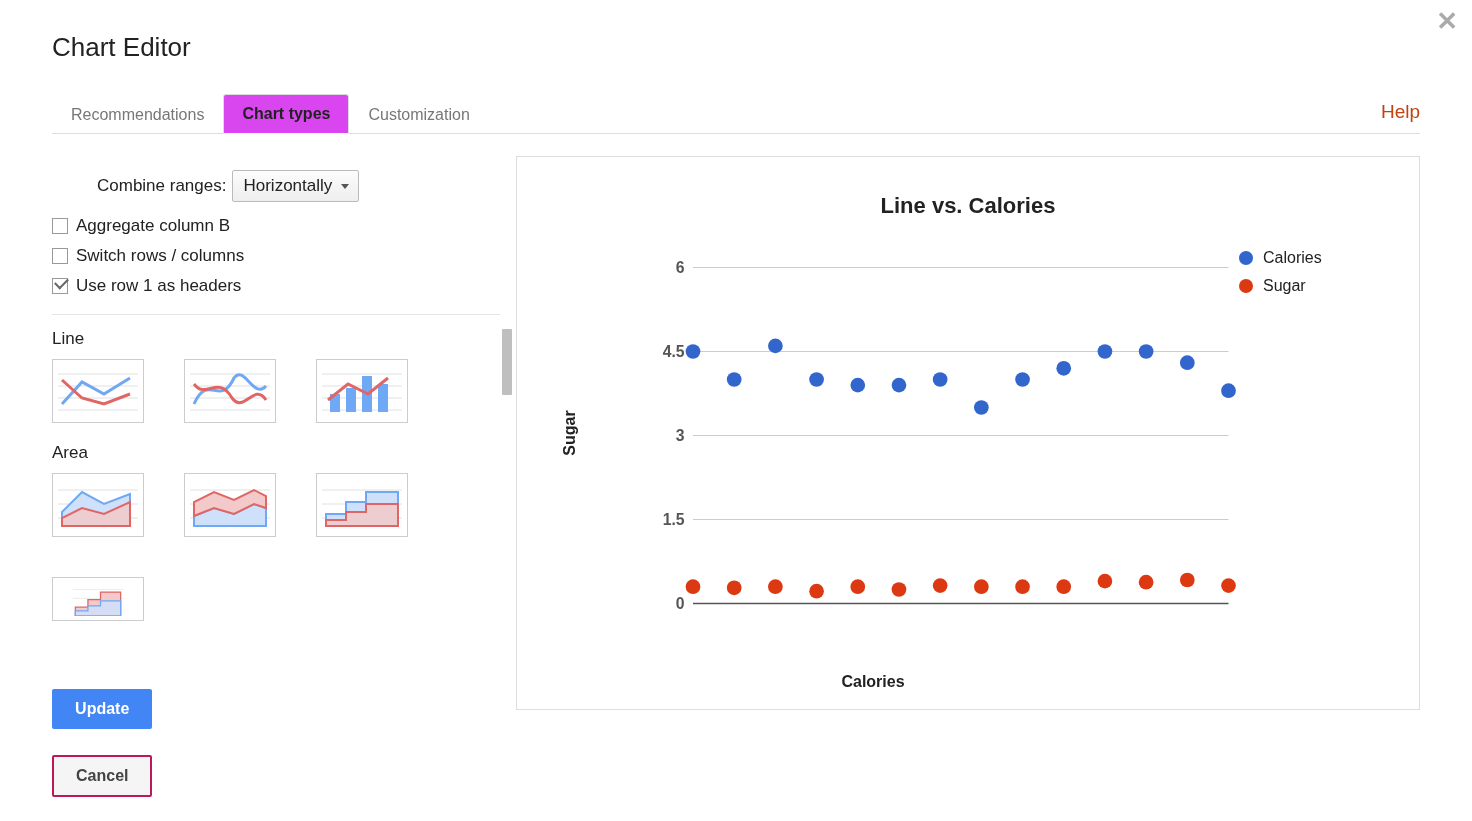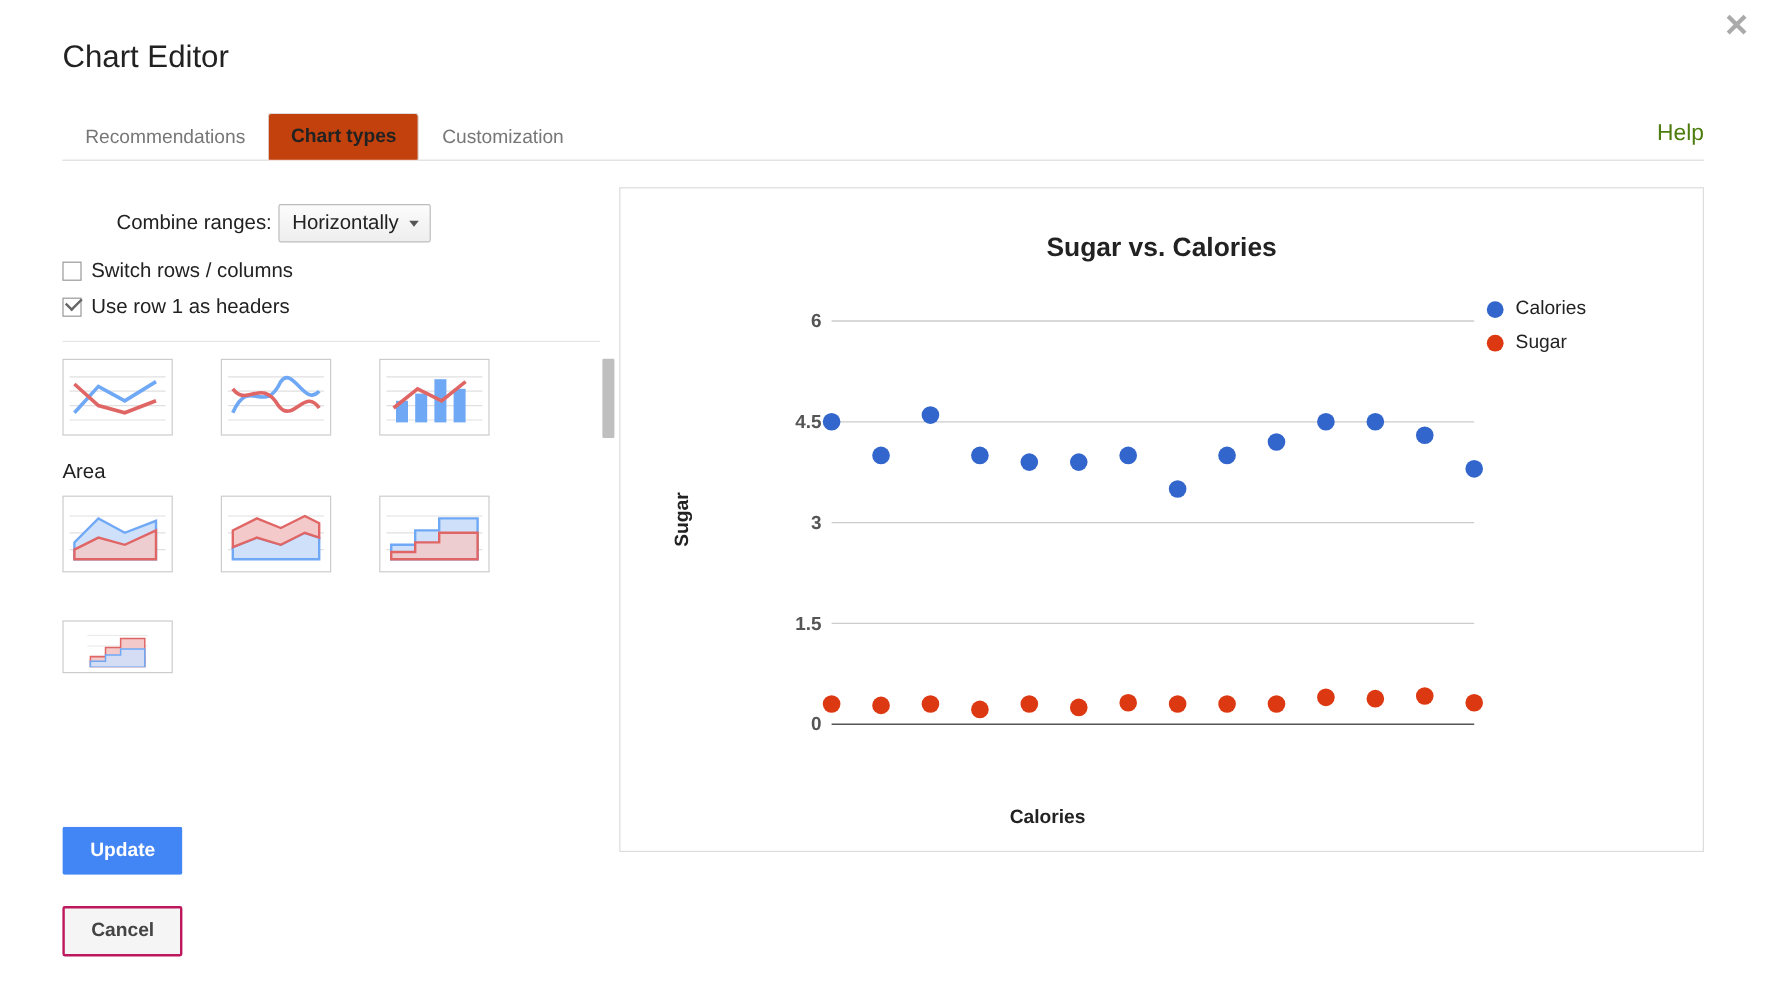--- a/index.html
+++ b/index.html
@@ -44,27 +44,27 @@
     border: 1px solid transparent;
     border-bottom: none;
     position: relative;
     top: 1px;
   }
   .tab.active {
     color: #222;
     font-weight: 700;
     border: 1px solid #ddd;
     border-bottom: 1px solid #fff;
-    background: #c2410c;
+    background: #d946ef;
     border-radius: 3px 3px 0 0;
   }
   .help-link {
     margin-left: auto;
     font-size: 19px;
-    color: #4d7c0f;
+    color: #c2410c;
     cursor: pointer;
     padding-bottom: 10px;
   }
   .content {
     display: flex;
     gap: 16px;
     margin-top: 22px;
   }
   .left {
     width: 448px;
@@ -304,33 +304,38 @@
 
 
       <div class="combine-row">
         <span>Combine ranges:</span>
         <div class="select">Horizontally</div>
       </div>
 
       <div class="checks">
         <div class="check-row">
           <span class="cbox"></span>
+          <span>Aggregate column B</span>
+        </div>
+        <div class="check-row">
+          <span class="cbox"></span>
           <span>Switch rows / columns</span>
         </div>
         <div class="check-row">
           <span class="cbox checked"></span>
           <span>Use row 1 as headers</span>
         </div>
       </div>
 
       <hr class="hr">
 
       <div class="scroll-wrap">
         <div class="scrollbar"></div>
 
+        <div class="cat-label">Line</div>
         <div class="thumbs">
           <div class="thumb">
             <svg viewBox="0 0 80 54">
               <g stroke="#e0e0e0" stroke-width="1">
                 <line x1="0" y1="10" x2="80" y2="10"></line>
                   <line x1="0" y1="22" x2="80" y2="22"></line>
                 <line x1="0" y1="34" x2="80" y2="34"></line>
                   <line x1="0" y1="46" x2="80" y2="46"></line>
               </g>
               <polyline points="4,40 24,18 46,30 72,14" fill="none" stroke="#6fa8f5" stroke-width="3"></polyline>
@@ -410,21 +415,21 @@
               <polygon points="4,54 4,40 24,40 24,28 44,28 44,16 76,16 76,54" fill="#f3c9c9" stroke="#e06666" stroke-width="2"></polygon>
               <polygon points="4,54 4,46 24,46 24,38 44,38 44,30 76,30 76,54" fill="#cfe0fb" stroke="#6fa8f5" stroke-width="2" fill-opacity="0.85"></polygon>
             </svg>
           </div>
         </div>
       </div>
 
     </div>
 
     <div class="right">
-      <div class="chart-title">Sugar vs. Calories</div>
+      <div class="chart-title">Line vs. Calories</div>
       <div class="ylabel">Sugar</div>
 
       <div class="chart-body">
         <div class="plot" id="plot"><svg viewBox="0 0 560 360" width="100%" height="100%">
               <line x1="40" y1="330" x2="550" y2="330" stroke="#555" stroke-width="1.2"></line>
               <text x="32" y="335" text-anchor="end" font-size="15" font-weight="700" fill="#555">0</text>
               <line x1="40" y1="250" x2="550" y2="250" stroke="#ccc" stroke-width="1"></line>
               <text x="32" y="255" text-anchor="end" font-size="15" font-weight="700" fill="#555">1.5</text>
               <line x1="40" y1="170" x2="550" y2="170" stroke="#ccc" stroke-width="1"></line>
               <text x="32" y="175" text-anchor="end" font-size="15" font-weight="700" fill="#555">3</text>

